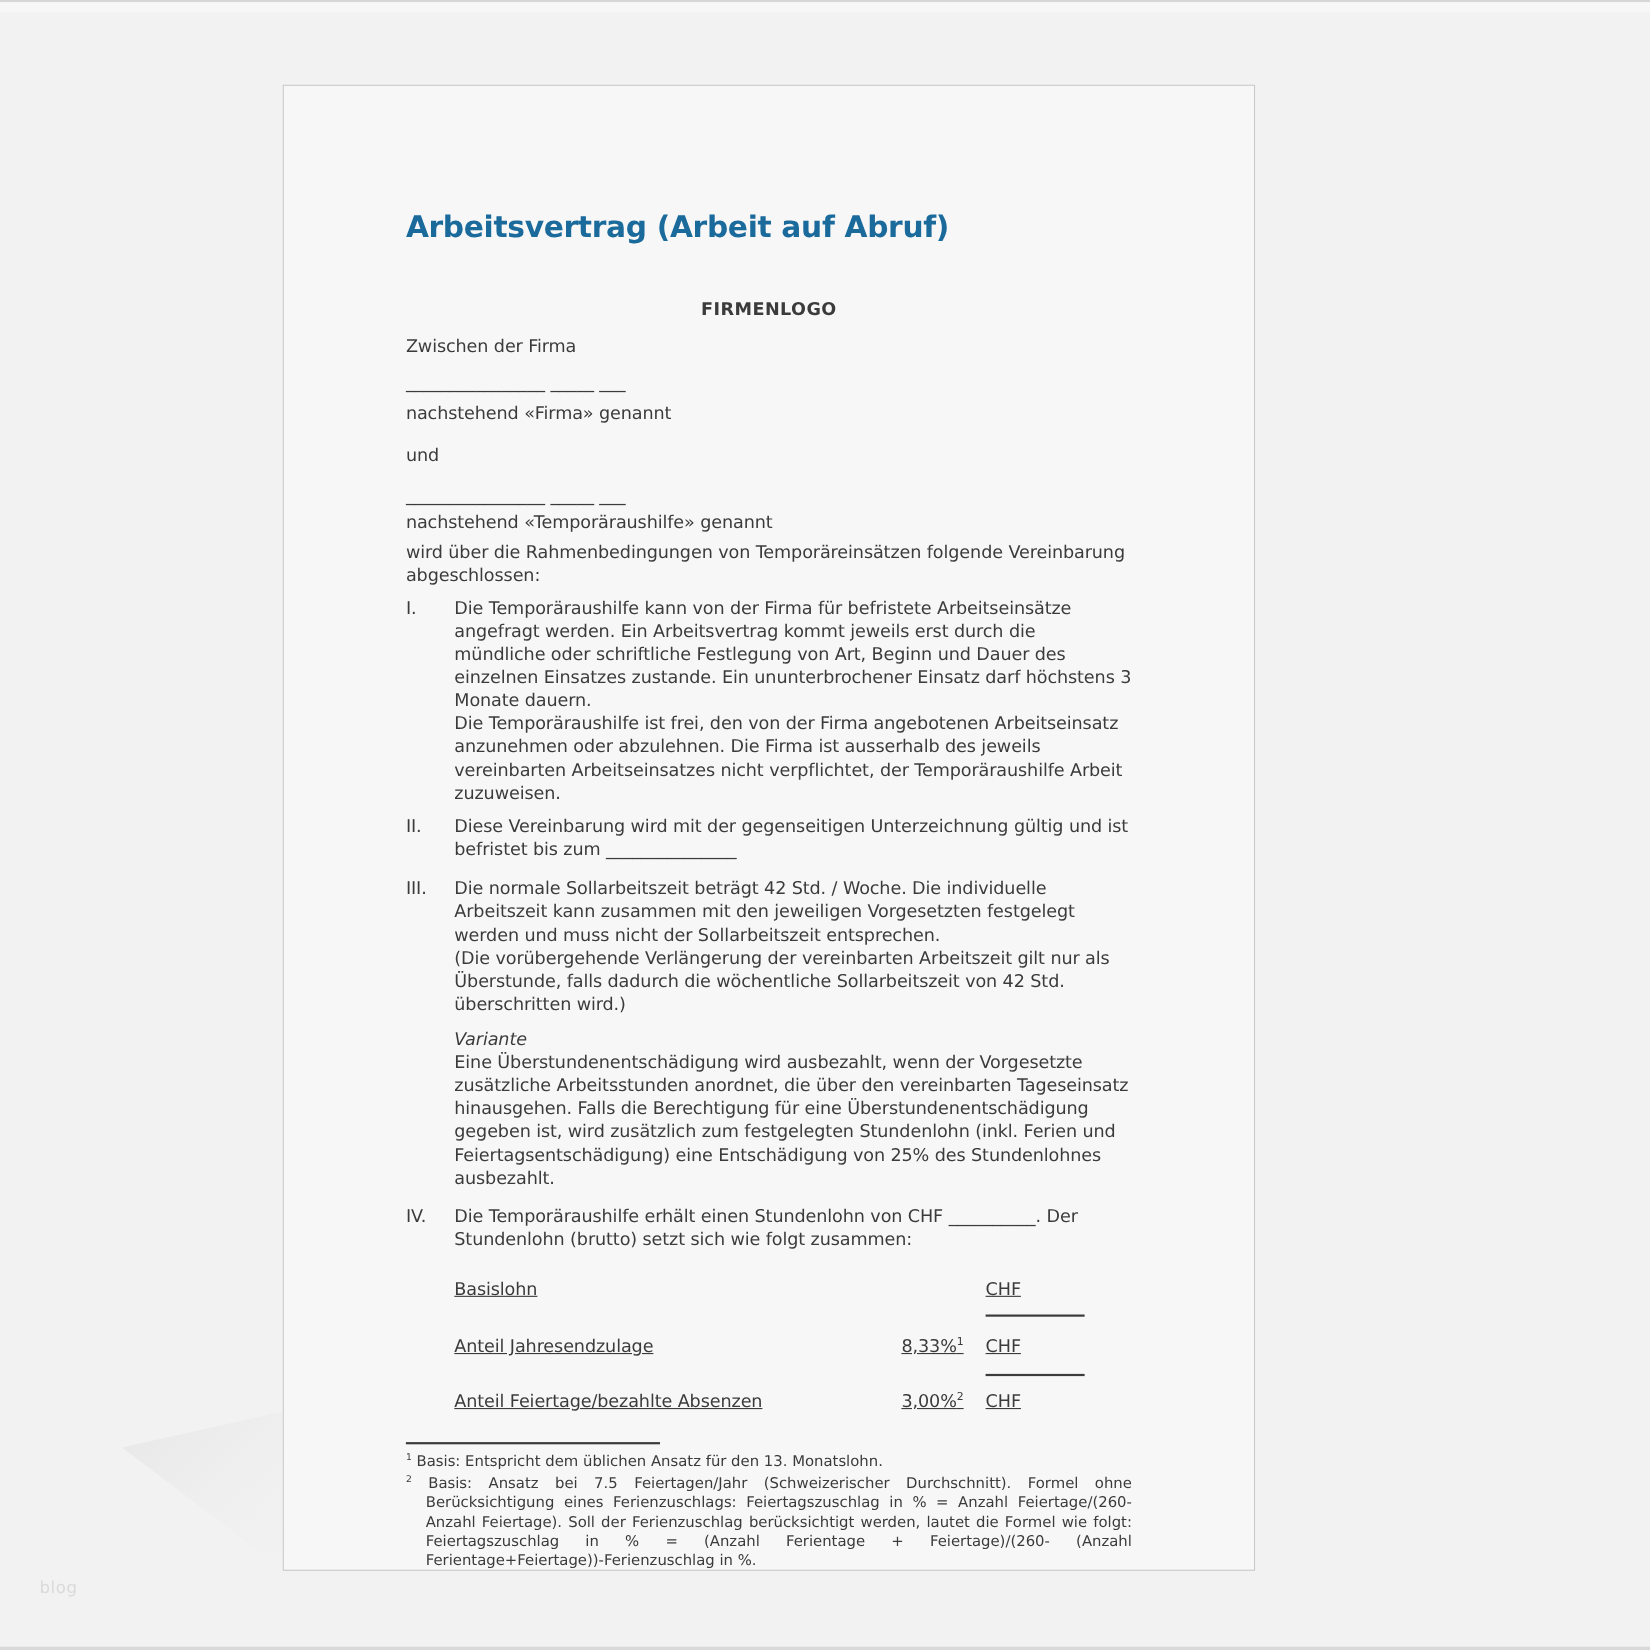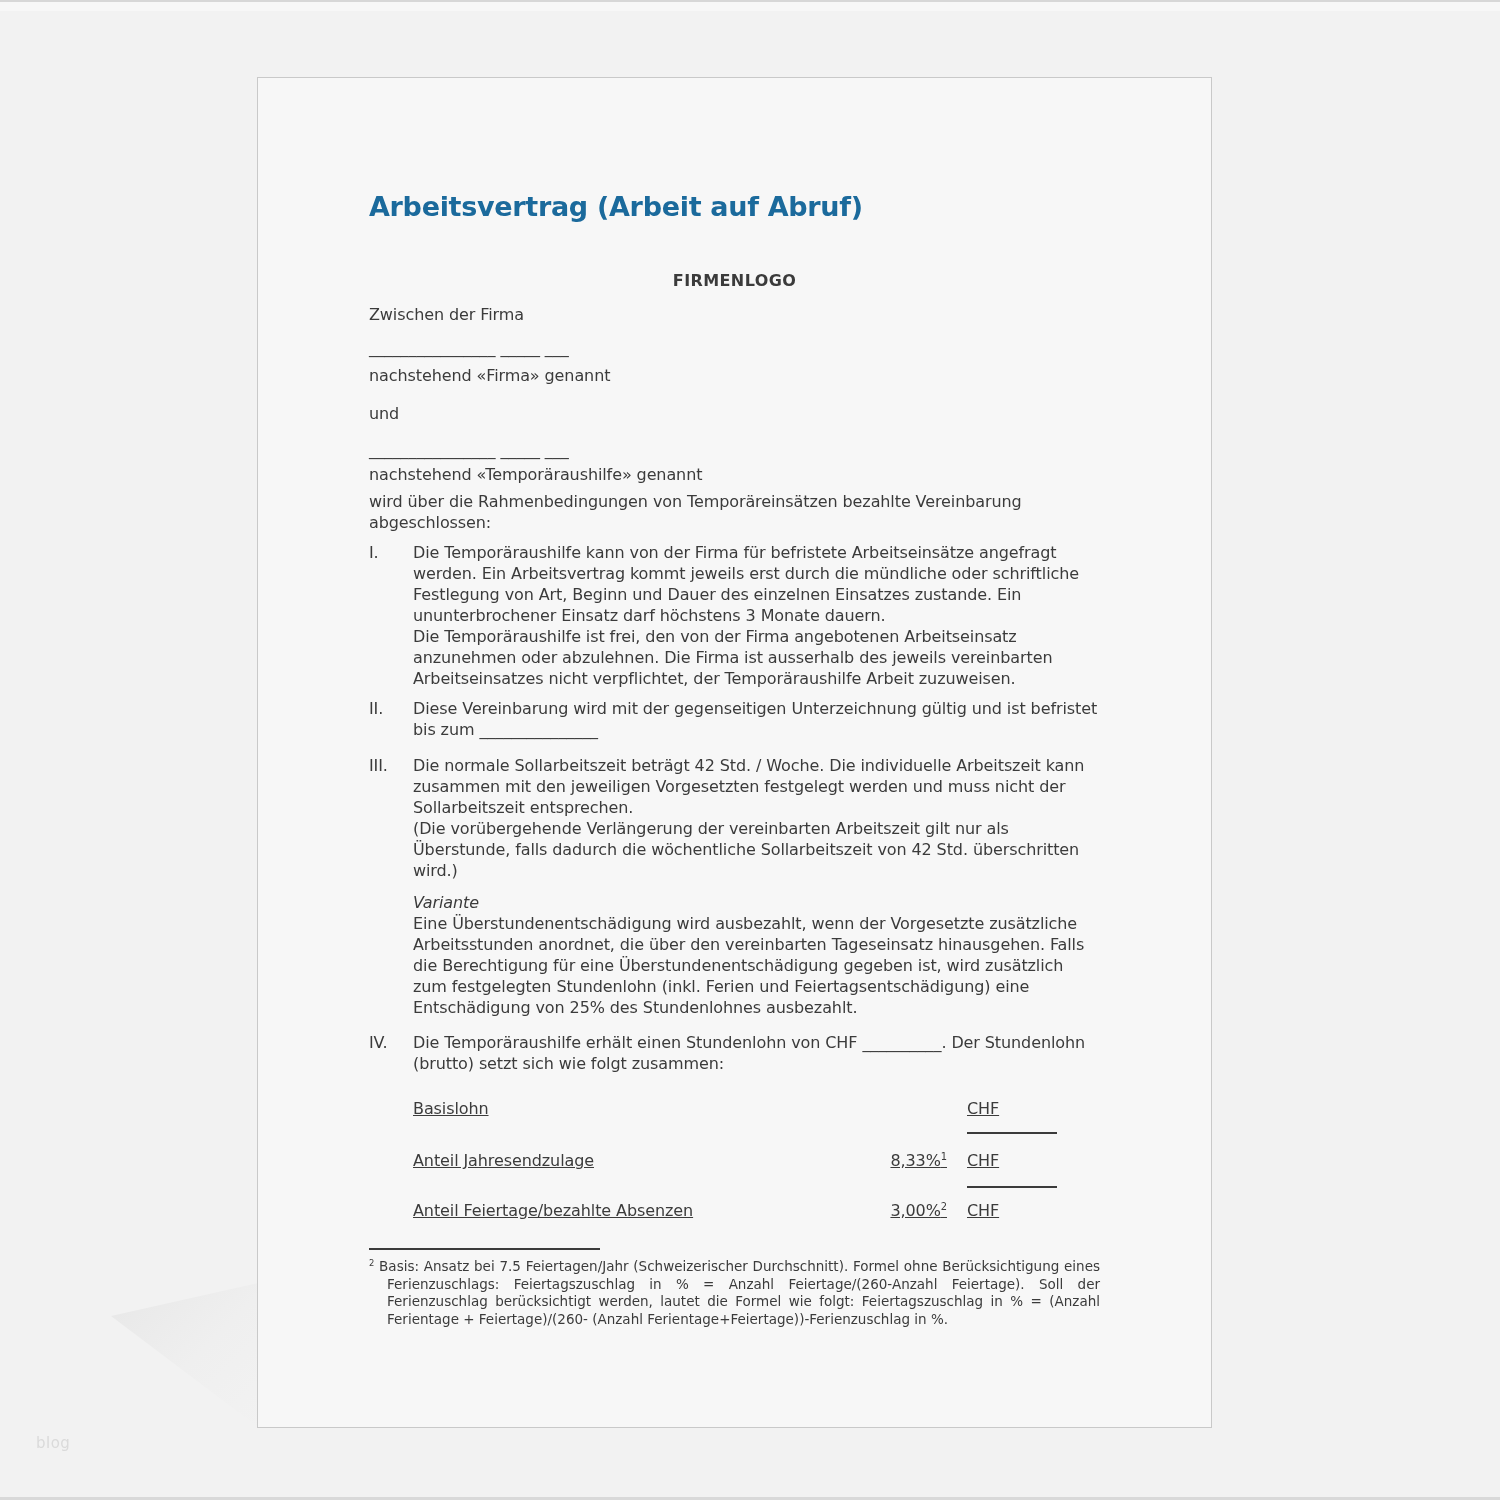--- a/index.html
+++ b/index.html
@@ -27,21 +27,21 @@
     position: absolute; left: 108px; top: 1280px; width: 150px; height: 150px;
     background: linear-gradient(135deg, #e7e7e7 0%, #efefef 55%, #f2f2f2 100%);
     clip-path: polygon(100% 2%, 100% 98%, 2% 24%);
   }
   .watermark {
     position: absolute; left: 36px; top: 1434px;
     font-size: 15px; color: #dadada; letter-spacing: 0.5px;
   }
   .page {
     position: absolute; left: 257px; top: 77px;
-    width: 955px; height: 1351px;
+    width: 884px; height: 1351px;
     background: #f7f7f7;
     border: 1px solid #c9c9c9;
     padding: 112px 111px 0 111px;
     font-size: 16px;
     line-height: 21px;
     letter-spacing: -0.1px;
   }
   .doc-title {
     font-size: 27px;
     line-height: 33px;
@@ -114,21 +114,21 @@
   <div class="blank-line">________________ _____ ___</div>
 
   <div class="nach-firma">nachstehend «Firma» genannt</div>
 
   <div class="und">und</div>
 
   <div class="blank-line blank-line2">________________ _____ ___</div>
 
   <div class="nach-temp">nachstehend «Temporäraushilfe» genannt</div>
 
-  <div class="rahmen">wird über die Rahmenbedingungen von Temporäreinsätzen bezahlte Vereinbarung abgeschlossen:</div>
+  <div class="rahmen">wird über die Rahmenbedingungen von Temporäreinsätzen folgende Vereinbarung abgeschlossen:</div>
 
   <div class="section sec-i">
     <div class="sec-num">I.</div>
     <div class="sec-body">
       <p>Die Temporäraushilfe kann von der Firma für befristete Arbeitseinsätze angefragt werden. Ein Arbeitsvertrag kommt jeweils erst durch die mündliche oder schriftliche Festlegung von Art, Beginn und Dauer des einzelnen Einsatzes zustande. Ein ununterbrochener Einsatz darf höchstens 3 Monate dauern.</p>
       <p>Die Temporäraushilfe ist frei, den von der Firma angebotenen Arbeitseinsatz anzunehmen oder abzulehnen. Die Firma  ist ausserhalb des jeweils vereinbarten Arbeitseinsatzes nicht verpflichtet, der Temporäraushilfe Arbeit zuzuweisen.</p>
     </div>
   </div>
 
   <div class="section sec-ii">
@@ -181,18 +181,19 @@
     <div class="salary-row row-3">
       <span class="label">Anteil Feiertage/bezahlte Absenzen</span>
       <span class="pct"><span>3,00%</span><sup>2</sup></span>
       <span class="chf">CHF</span>
     </div>
 
   </div>
 
   <div class="footnotes">
     <div class="footnote-rule"></div>
+    <p class="footnote"><sup>1</sup><span> Basis: Entspricht dem üblichen Ansatz für den 13. Monatslohn.</span></p>
     <p class="footnote"><sup>2</sup><span> Basis: Ansatz bei 7.5 Feiertagen/Jahr (Schweizerischer Durchschnitt). Formel ohne Berücksichtigung eines Ferienzuschlags: Feiertagszuschlag in % = Anzahl Feiertage/(260-Anzahl Feiertage). Soll der Ferienzuschlag berücksichtigt werden, lautet die Formel wie folgt: Feiertagszuschlag in % = (Anzahl Ferientage + Feiertage)/(260- (Anzahl Ferientage+Feiertage))-Ferienzuschlag  in %.</span></p>
   </div>
 
 </div>
 
 <div class="viewport-bottom-border"></div>
 
 </body></html>

